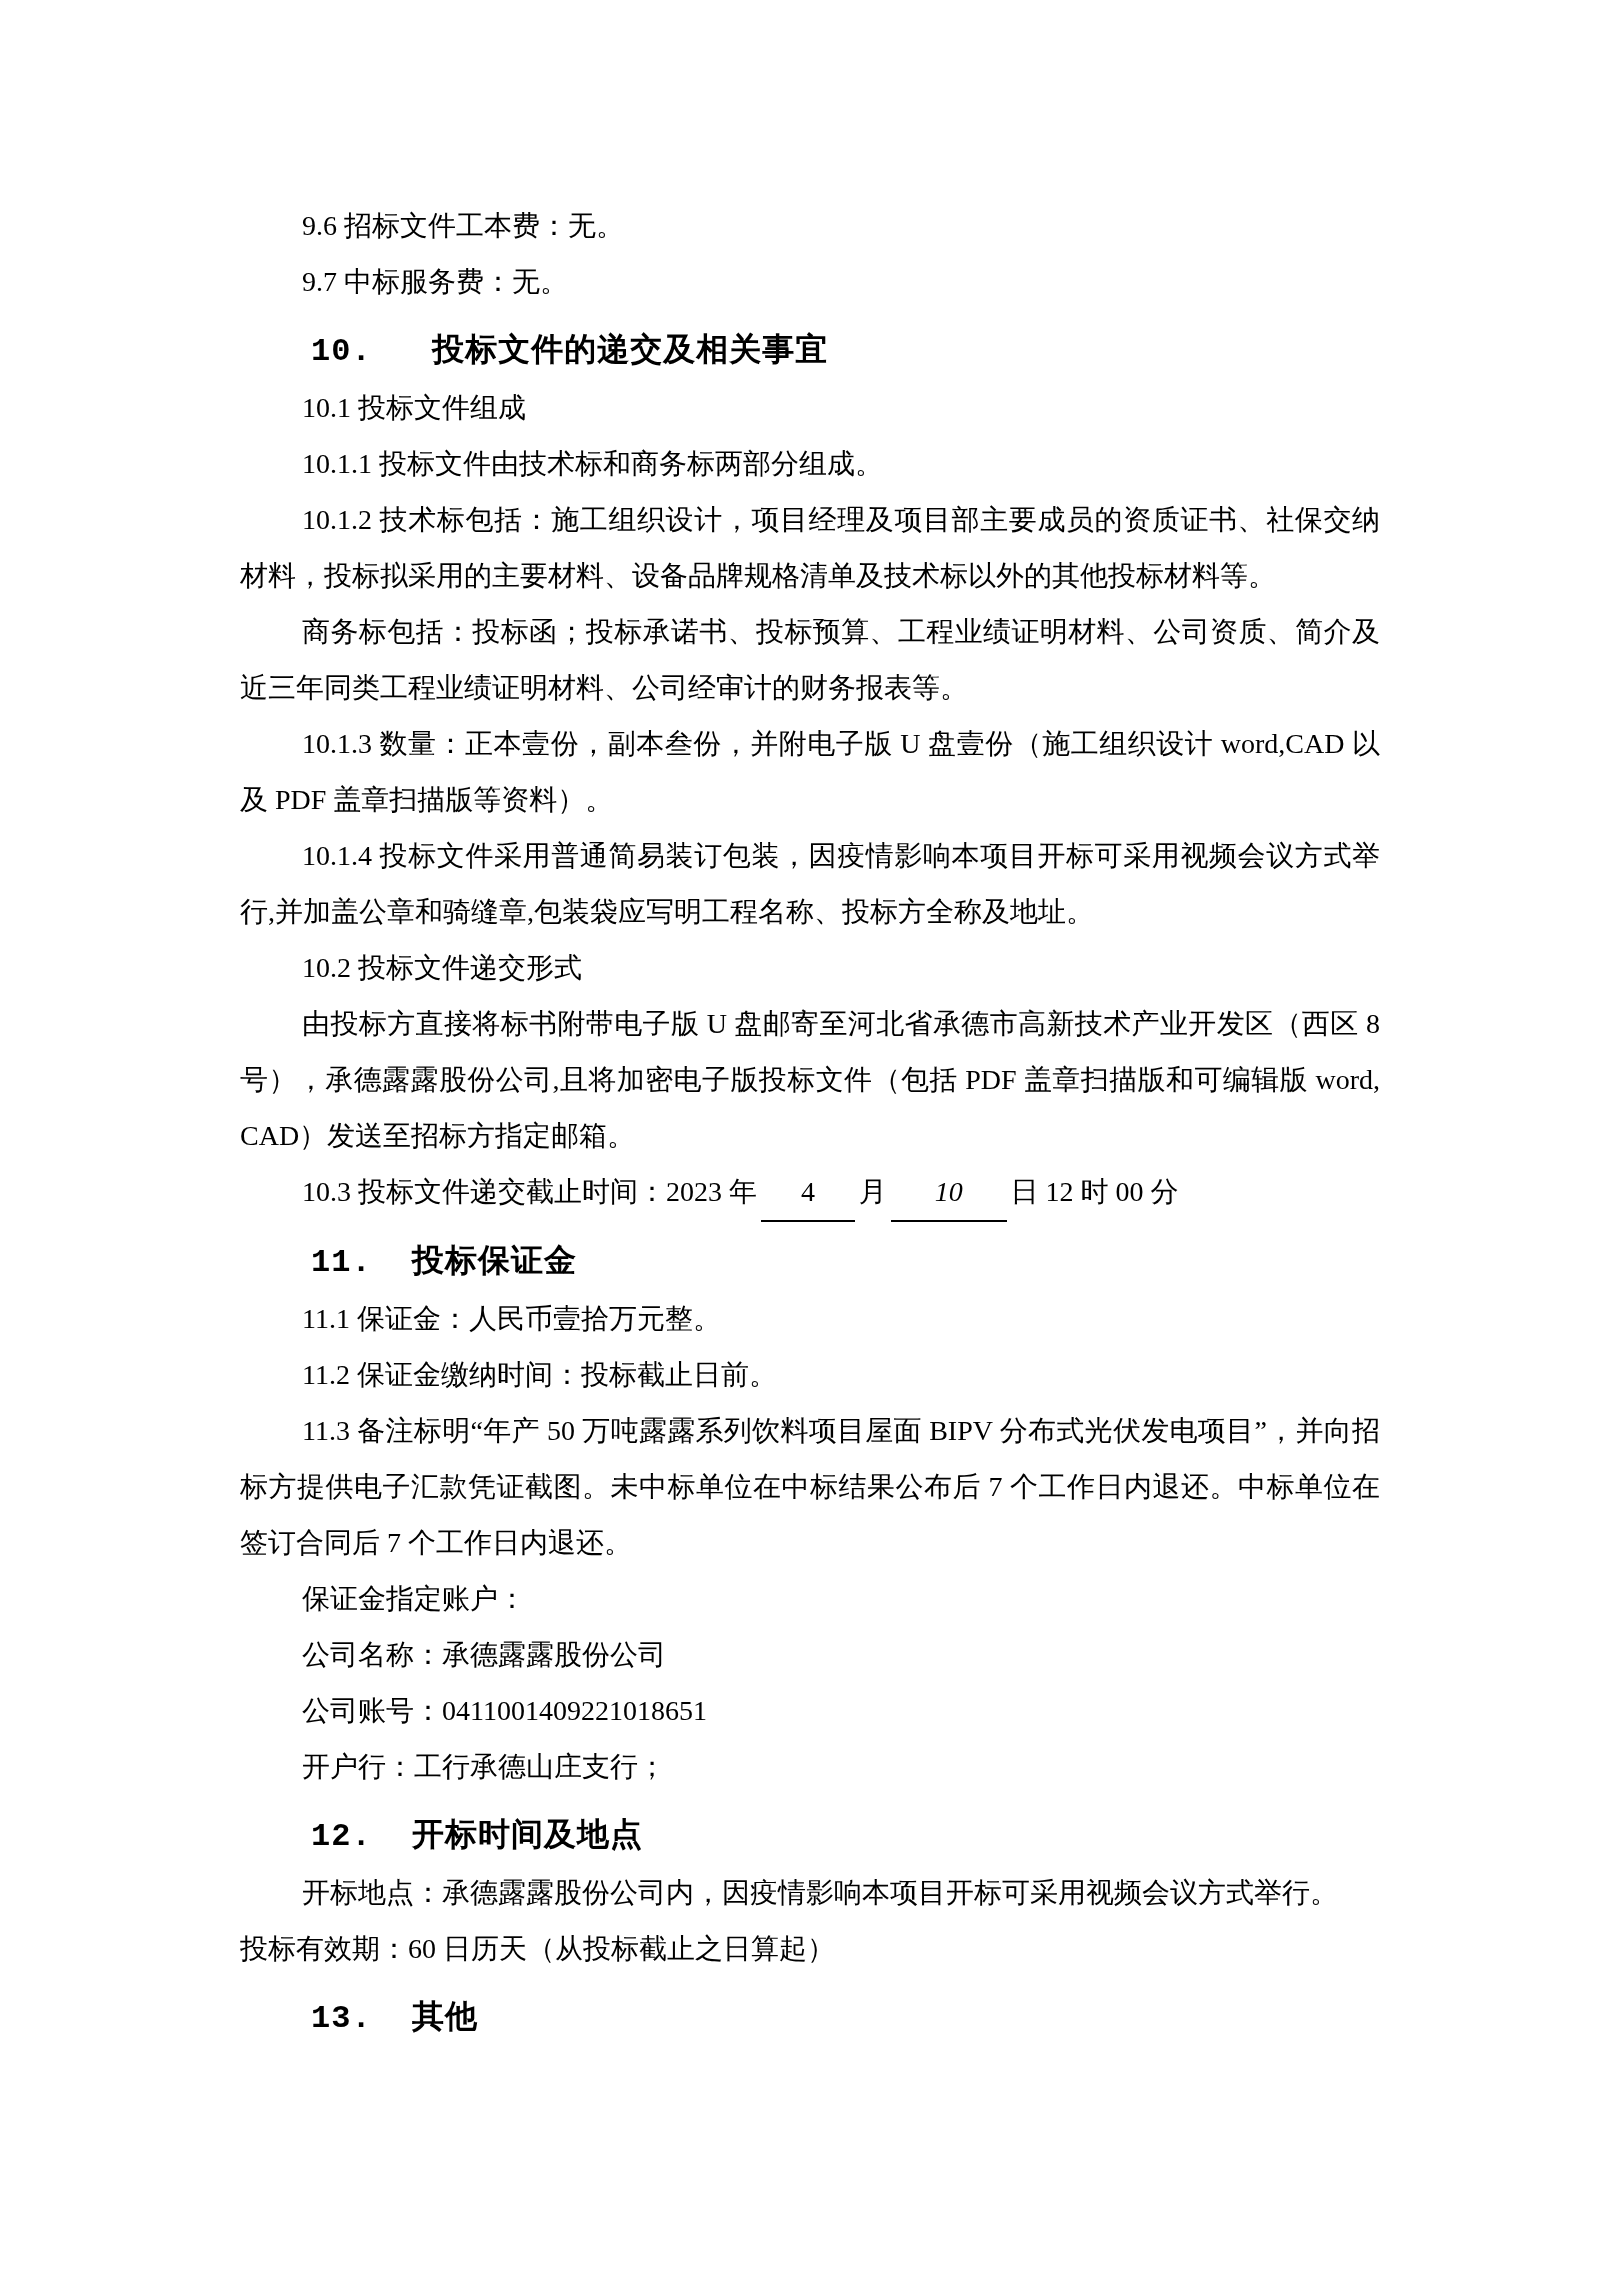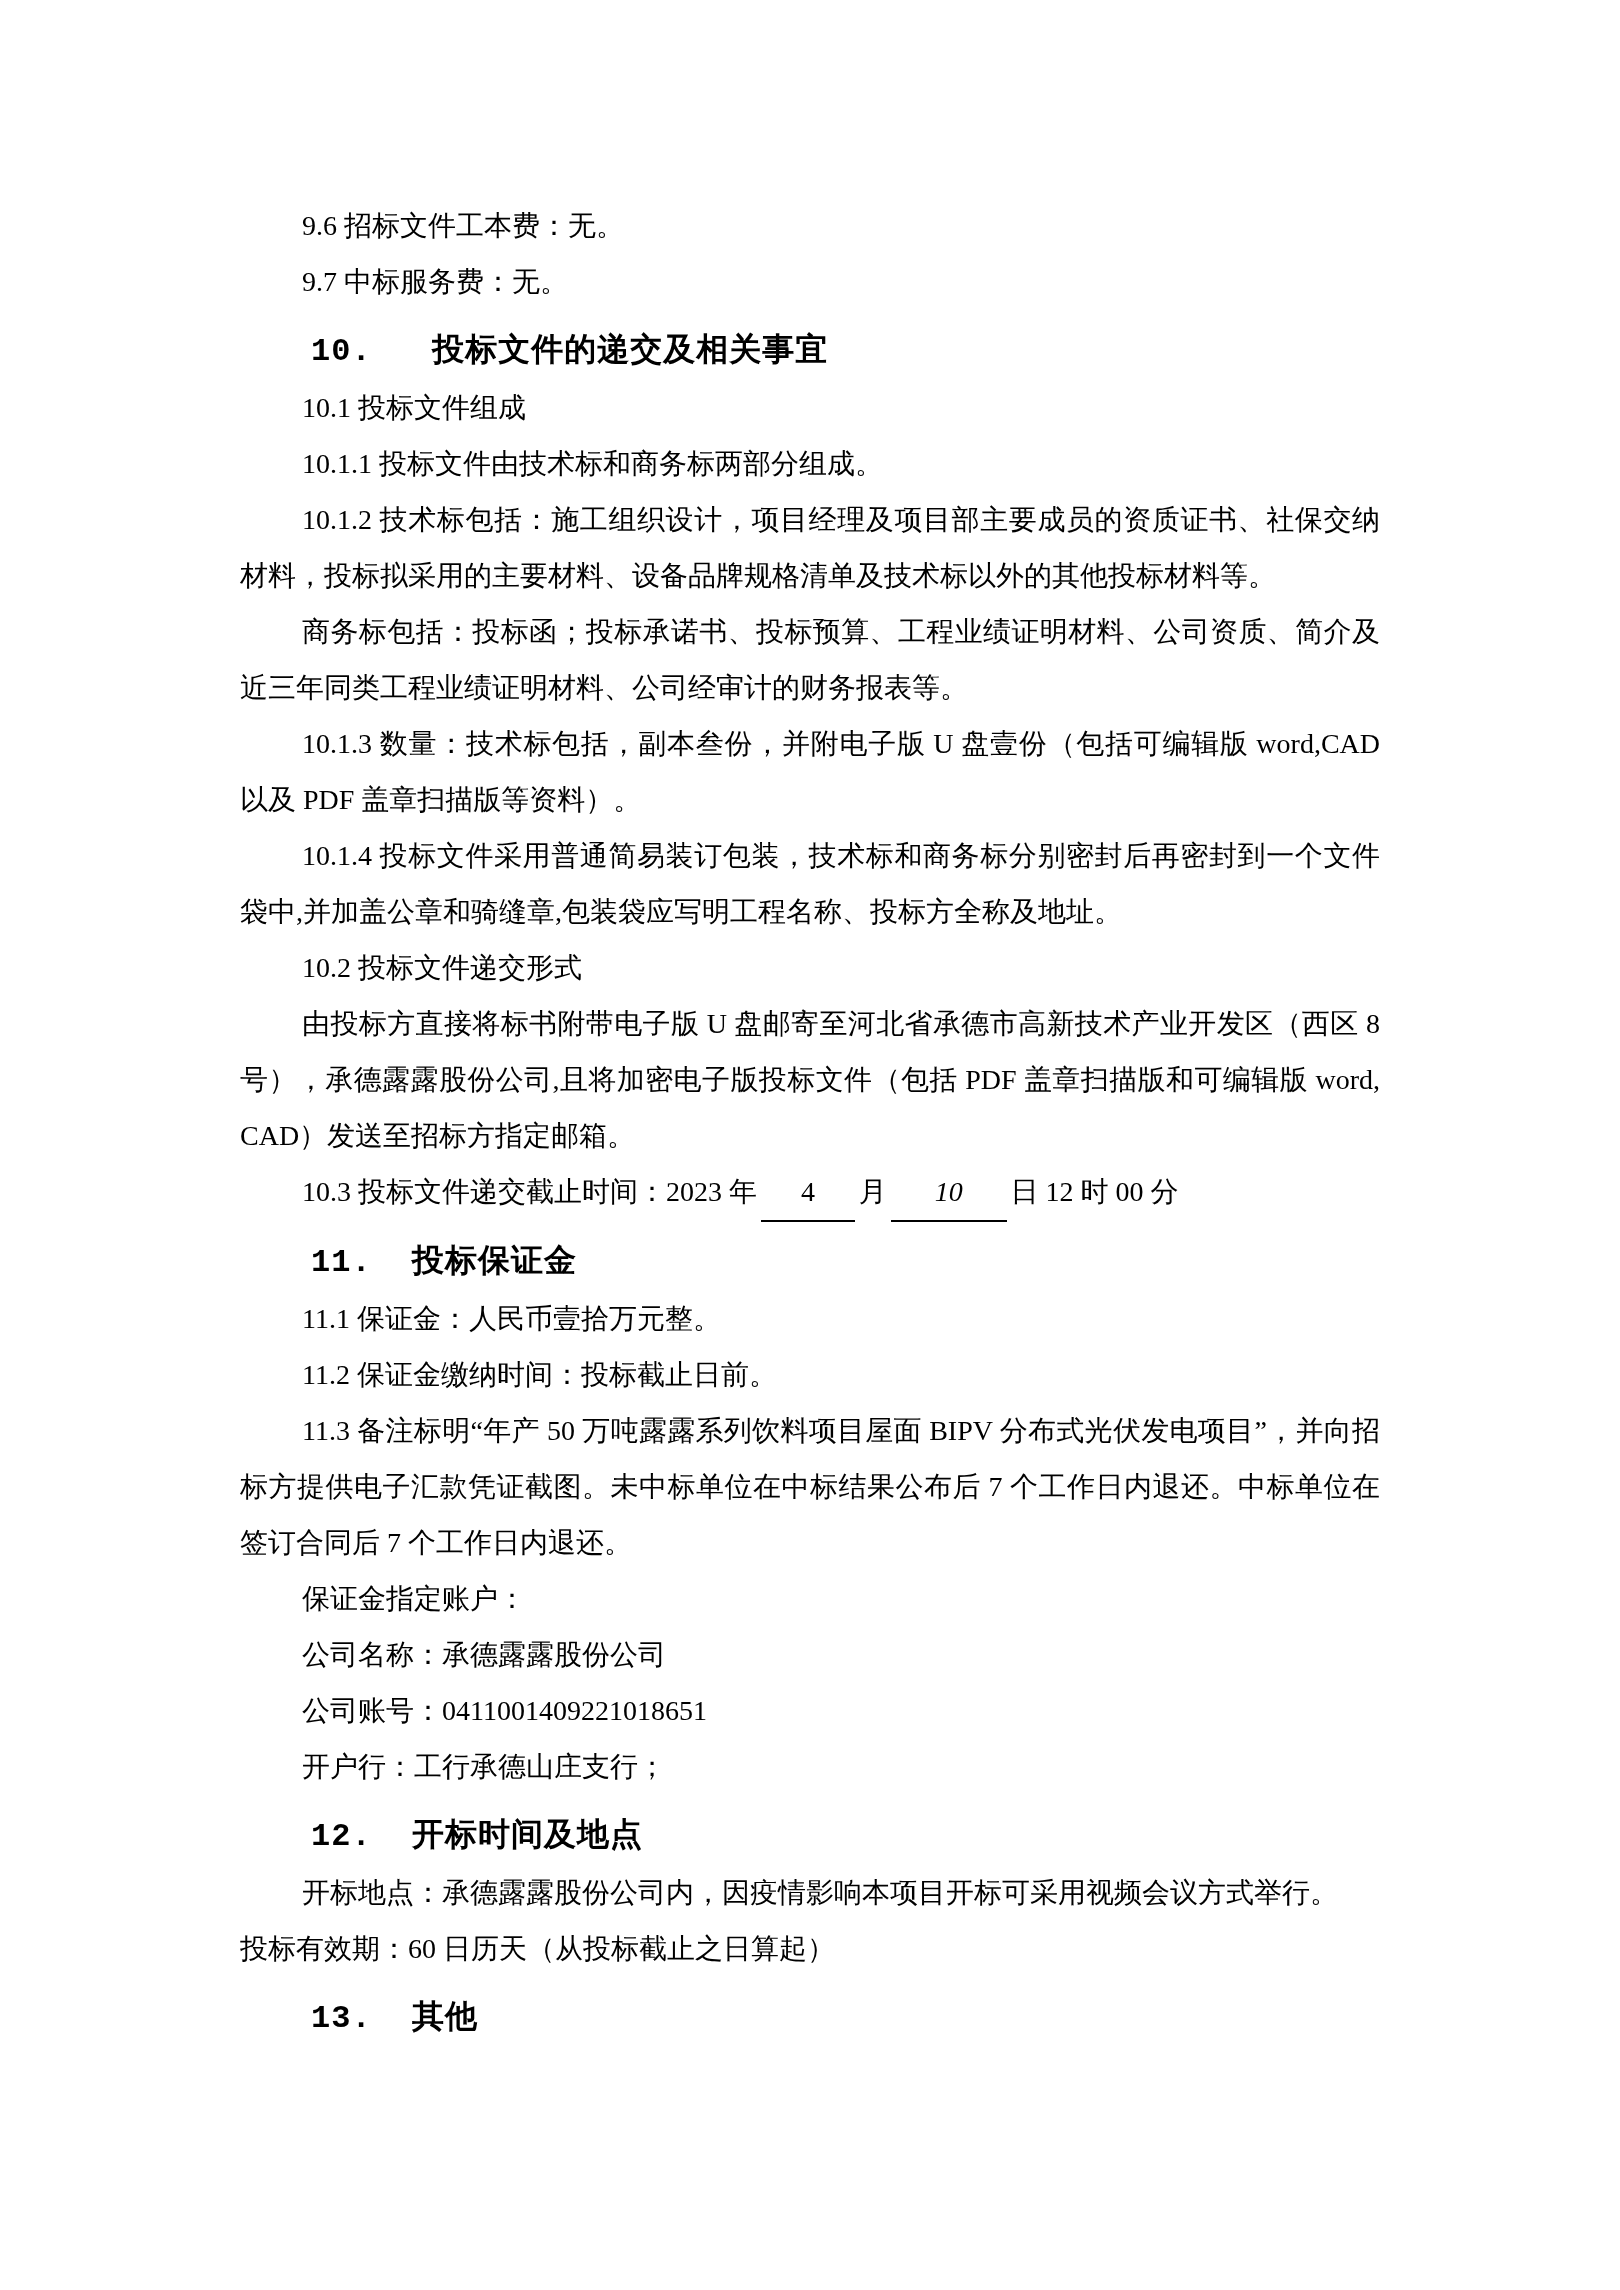--- a/index.html
+++ b/index.html
@@ -59,22 +59,22 @@
 
   <p class="body-line">9.6 招标文件工本费：无。</p>
   <p class="body-line">9.7 中标服务费：无。</p>
 
   <p class="heading">10.&nbsp;&nbsp;&nbsp;投标文件的递交及相关事宜</p>
 
   <p class="body-line">10.1 投标文件组成</p>
   <p class="body-line">10.1.1 投标文件由技术标和商务标两部分组成。</p>
   <p class="body-line justify">10.1.2 技术标包括：施工组织设计，项目经理及项目部主要成员的资质证书、社保交纳材料，投标拟采用的主要材料、设备品牌规格清单及技术标以外的其他投标材料等。</p>
   <p class="body-line justify">商务标包括：投标函；投标承诺书、投标预算、工程业绩证明材料、公司资质、简介及近三年同类工程业绩证明材料、公司经审计的财务报表等。</p>
-  <p class="body-line justify">10.1.3 数量：技术标包括，副本叁份，并附电子版 U 盘壹份（包括可编辑版 word,CAD 以及 PDF 盖章扫描版等资料）。</p>
-  <p class="body-line justify">10.1.4 投标文件采用普通简易装订包装，技术标和商务标分别密封后再密封到一个文件袋中,并加盖公章和骑缝章,包装袋应写明工程名称、投标方全称及地址。</p>
+  <p class="body-line justify">10.1.3 数量：正本壹份，副本叁份，并附电子版 U 盘壹份（施工组织设计 word,CAD 以及 PDF 盖章扫描版等资料）。</p>
+  <p class="body-line justify">10.1.4 投标文件采用普通简易装订包装，因疫情影响本项目开标可采用视频会议方式举行,并加盖公章和骑缝章,包装袋应写明工程名称、投标方全称及地址。</p>
   <p class="body-line">10.2 投标文件递交形式</p>
   <p class="body-line justify">由投标方直接将标书附带电子版 U 盘邮寄至河北省承德市高新技术产业开发区（西区 8 号），承德露露股份公司,且将加密电子版投标文件（包括 PDF 盖章扫描版和可编辑版 word,CAD）发送至招标方指定邮箱。</p>
 
   <p class="body-line"><span>10.3 投标文件递交截止时间：2023 年</span><span class="fill fill-month">4</span><span>月</span><span class="fill fill-day">10</span><span>日 12 时 00 分</span></p>
 
   <p class="heading">11.&nbsp;&nbsp;投标保证金</p>
 
   <p class="body-line">11.1 保证金：人民币壹拾万元整。</p>
   <p class="body-line">11.2 保证金缴纳时间：投标截止日前。</p>
   <p class="body-line justify">11.3 备注标明“年产 50 万吨露露系列饮料项目屋面 BIPV 分布式光伏发电项目”，并向招标方提供电子汇款凭证截图。未中标单位在中标结果公布后 7 个工作日内退还。中标单位在签订合同后 7 个工作日内退还。</p>

